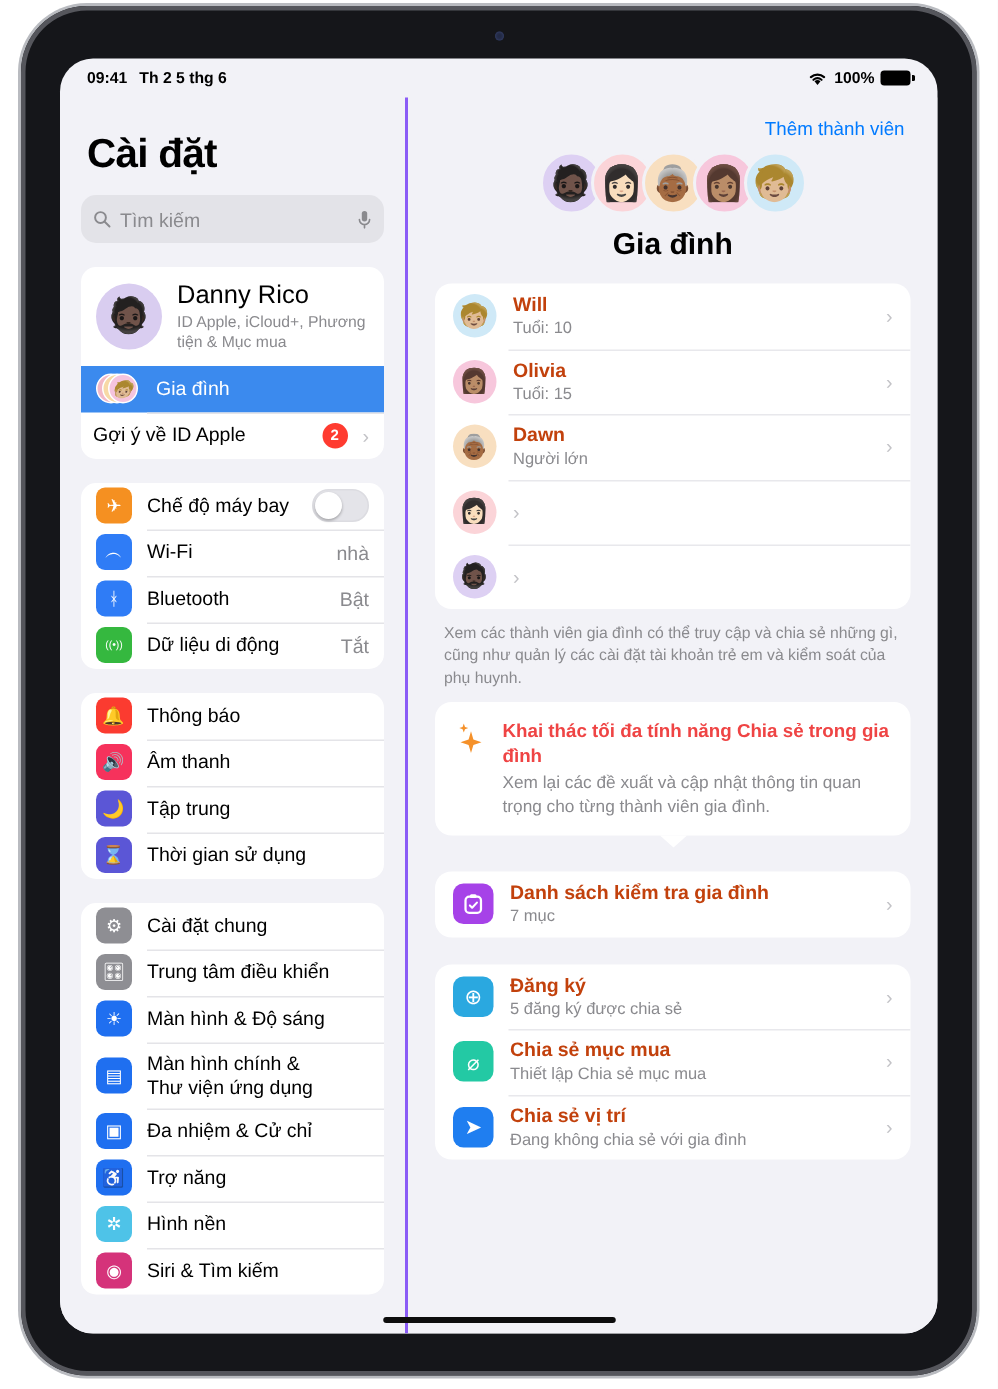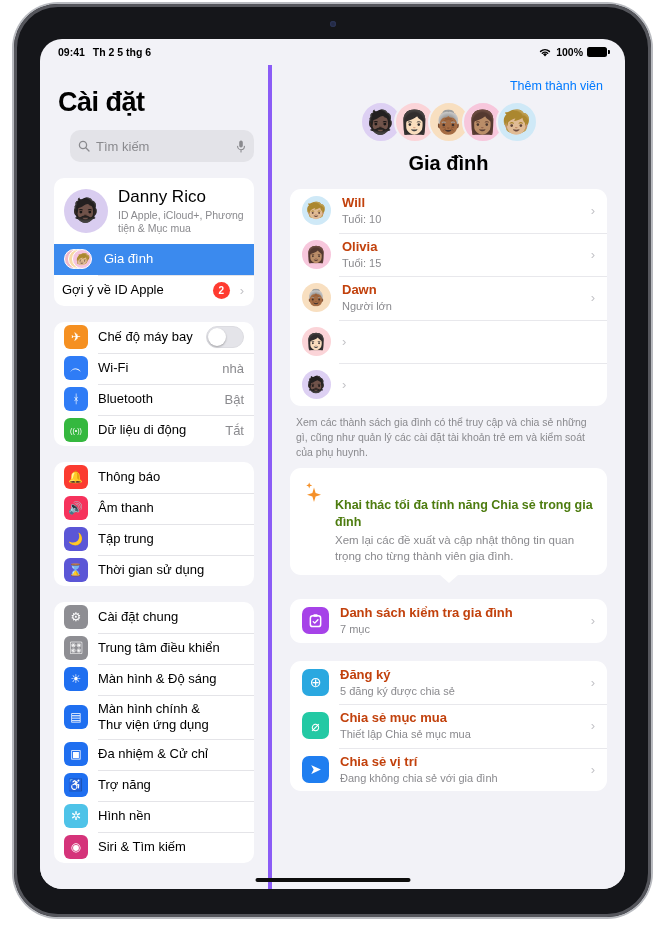--- a/index.html
+++ b/index.html
@@ -46,29 +46,29 @@
     width: 2px; height: 4px; border-radius: 0 1px 1px 0; background: #000;
   }
 
   
   #split { position: absolute; top: 26px; left: 0; width: 100%; height: 824px; display: flex; }
 
   
   #sidebar {
     width: 232px; height: 100%;
     background: #f2f2f7;
-    border-right: 4px solid #8b5cf6;
+    border-right: 2px solid #8b5cf6;
     padding: 0 14px;
     overflow: hidden;
   }
   #sb-title { font-size: 27px; font-weight: bold; letter-spacing: -.5px; margin: 22px 0 12px 4px; color:#000; }
   #search {
     display: flex; align-items: center; gap: 6px;
     background: #e3e3e8; border-radius: 10px; height: 32px; padding: 0 8px;
-    color: #8a8a8e; font-size: 13px; margin-left: 16px;
+    color: #8a8a8e; font-size: 13px;
   }
   #search .sp { flex: 1; }
   .card { background: #fff; border-radius: 10px; margin-top: 16px; overflow: hidden; }
   .row {
     display: flex; align-items: center; gap: 10px;
     padding: 0 10px; min-height: 31px; position: relative;
   }
   .row + .row::before {
     content: ""; position: absolute; left: 44px; right: 0; top: 0; height: 1px; background: #e4e4e8;
   }
@@ -134,21 +134,21 @@
     width: 29px; height: 29px; border-radius: 50%; flex: none;
     display: flex; align-items: center; justify-content: center; font-size: 16px;
   }
   .drow .txt { flex: 1; }
   .drow .t1 { font-size: 13px; font-weight: bold; color: #c2410c; line-height: 1.25; }
   .drow .t2 { font-size: 11px; color: #8a8a8e; line-height: 1.3; margin-top: 1px; }
   .dicon { width: 27px; height: 27px; border-radius: 7px; flex: none; display:flex; align-items:center; justify-content:center; color:#fff; font-size: 14px; }
   .footnote { font-size: 10.5px; color: #8a8a8e; line-height: 1.45; padding: 9px 6px 0 6px; }
 
   .promo { background: #fff; border-radius: 11px; margin-top: 8px; padding: 11px 13px; display: flex; gap: 10px; }
-  .promo .pt1 { font-size: 12.5px; font-weight: bold; color: #4d7c0f; line-height: 1.3; margin-top: 18px; }
+  .promo .pt1 { font-size: 12.5px; font-weight: bold; color: #ef4444; line-height: 1.3; }
   .promo .pt2 { font-size: 11.5px; color: #8a8a8e; line-height: 1.4; margin-top: 2px; }
   .spark { color: #f5912a; font-size: 21px; line-height: 1; padding-top: 2px; }
   .caret { width: 0; height: 0; margin: 0 auto; border-left: 9px solid transparent; border-right: 9px solid transparent; border-top: 8px solid #fff; }
 
   #homebar {
     position: absolute; bottom: 7px; left: 50%; transform: translateX(-50%);
     width: 155px; height: 4px; border-radius: 2px; background: #0d0d0d;
   }
 </style>
 </head>
@@ -334,21 +334,21 @@
             <div class="drow">
               <div class="av2" style="background:#fbd4d8">👩🏻</div>
               <div class="chev">›</div>
             </div>
             <div class="drow">
               <div class="av2" style="background:#ddd0f3">🧔🏿</div>
               <div class="chev">›</div>
             </div>
           </div>
 
-        <div class="footnote">Xem các thành sách gia đình có thể truy cập và chia sẻ những gì, cũng như quản lý các cài đặt tài khoản trẻ em và kiểm soát của phụ huynh.</div>
+        <div class="footnote">Xem các thành viên gia đình có thể truy cập và chia sẻ những gì, cũng như quản lý các cài đặt tài khoản trẻ em và kiểm soát của phụ huynh.</div>
 
         <div class="promo">
           <div class="spark">
             <svg width="22" height="24" viewBox="0 0 22 24">
               <path d="M11 6.5 12.6 12 18 13.8 12.6 15.6 11 21 9.4 15.6 4 13.8 9.4 12z" fill="#f5912a"></path>
               <path d="M6.2 1.4 7 3.6 9.2 4.4 7 5.2 6.2 7.4 5.4 5.2 3.2 4.4 5.4 3.6z" fill="#f5912a"></path>
             </svg>
           </div>
           <div>
             <div class="pt1">Khai thác tối đa tính năng Chia sẻ trong gia đình</div>

